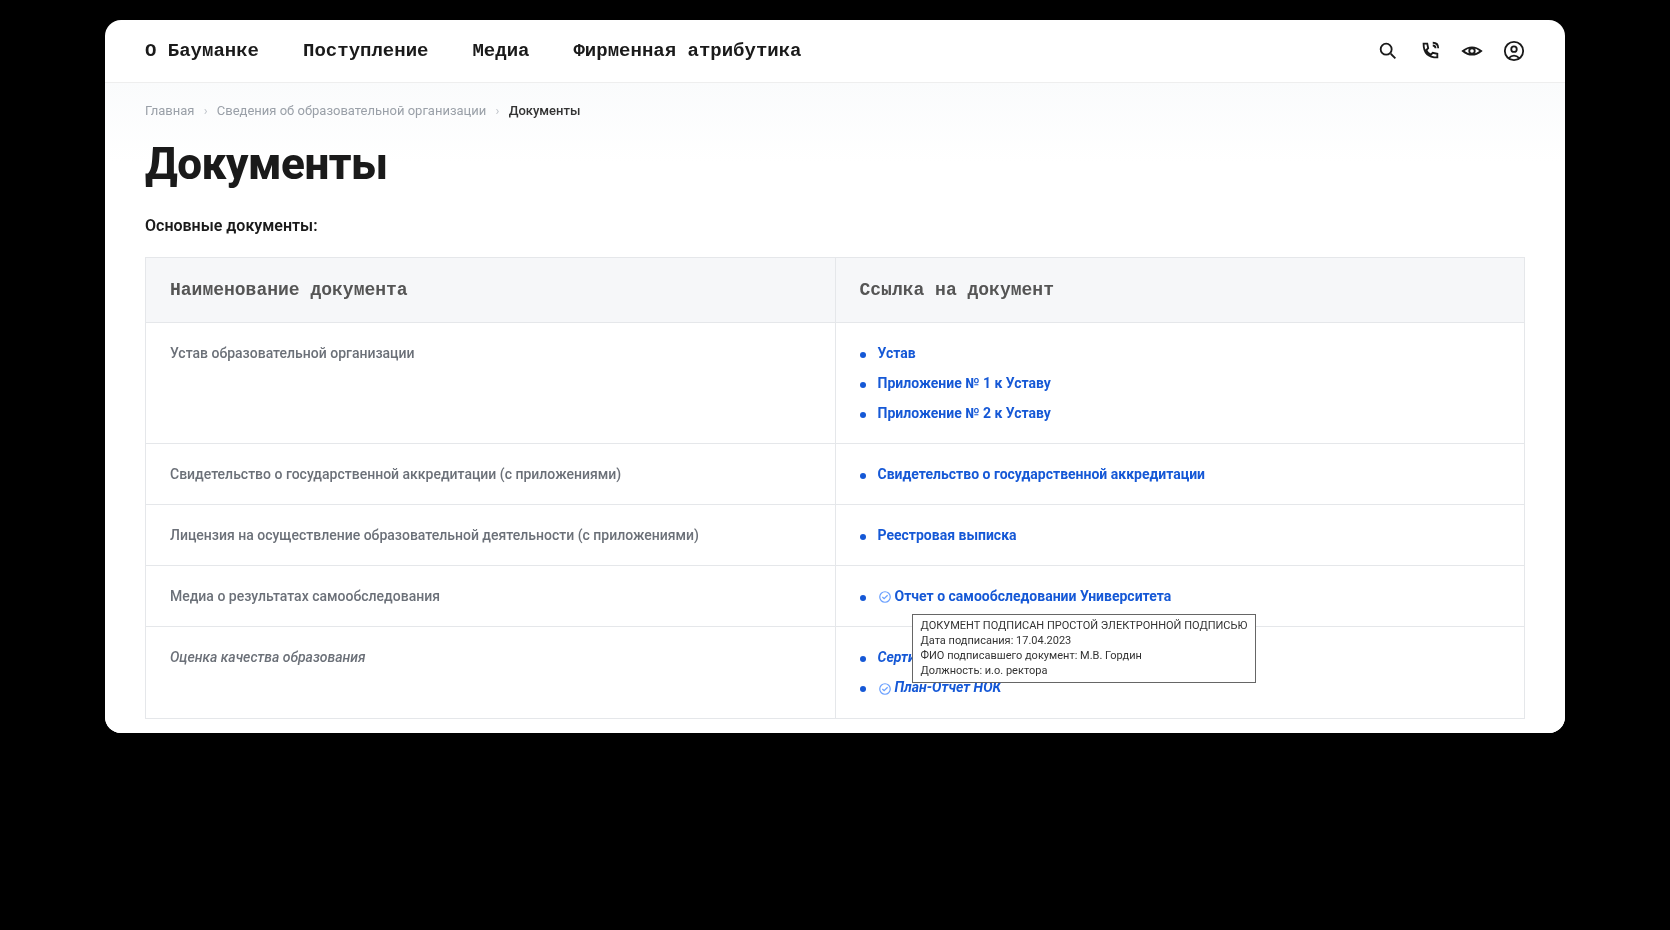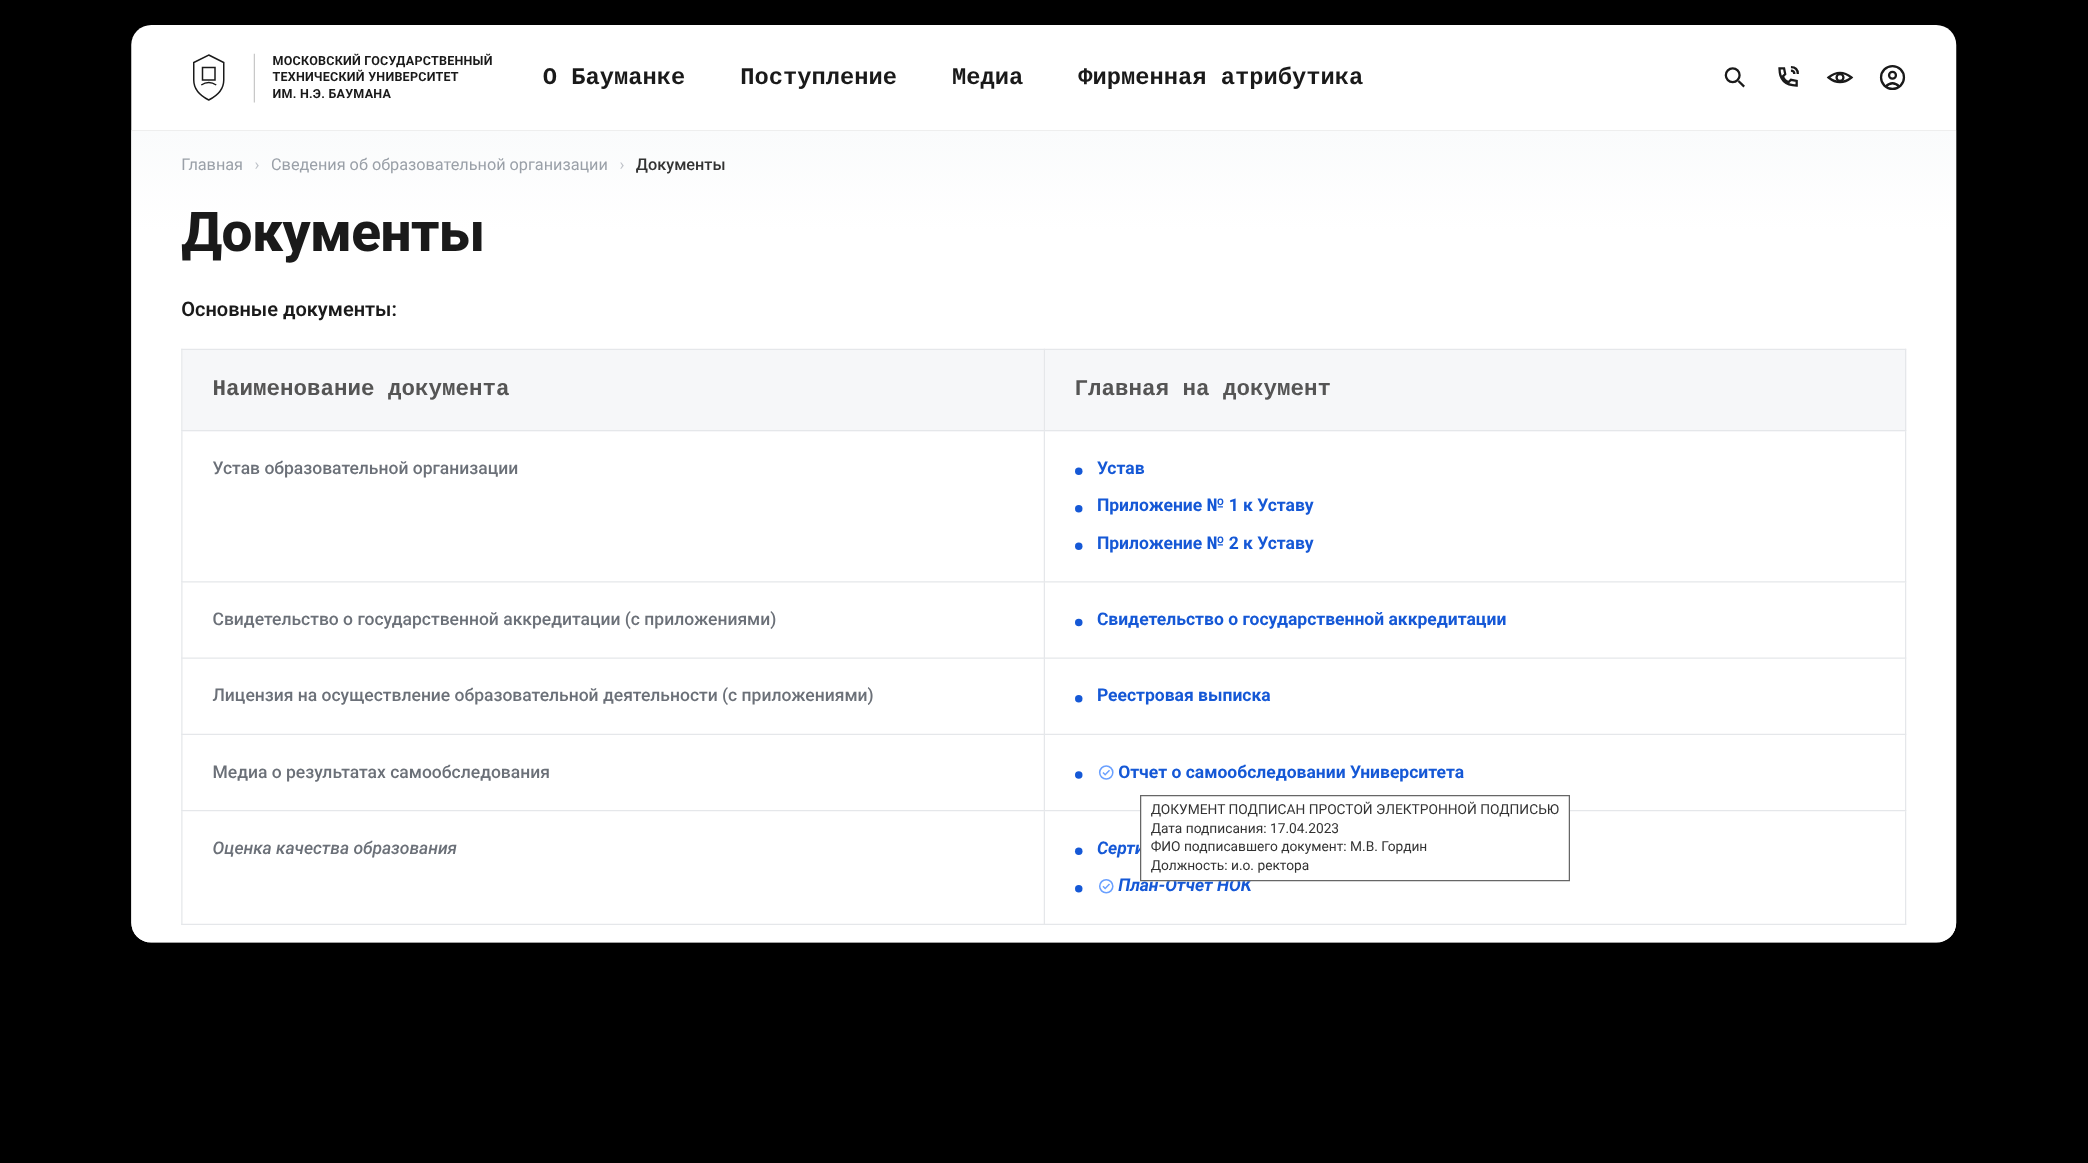--- a/index.html
+++ b/index.html
@@ -157,36 +157,20 @@
   }
   .sig-box .sig-title { font-weight: 400; font-size: 11px; }
   .last-row td { padding-bottom: 40px; font-style: italic; }
 </style>
 </head>
 <body>
 
 <div class="window">
 
   <div class="header">
-    <div style="display:flex;align-items:center;gap:14px;">
-      <span class="logo-svg">
-        <svg viewBox="0 0 44 44" fill="none" stroke="#1a1a1a" stroke-width="1.2">
-          <path d="M22 4 L34 10 L34 24 Q34 34 22 40 Q10 34 10 24 L10 10 Z"></path>
-          <rect x="17" y="14" width="10" height="10"></rect>
-          <path d="M16 28 Q22 24 28 28"></path>
-        </svg>
-      </span>
-      <div style="border-left:1px solid #c8c8c8;padding-left:14px;">
-        <div class="logo-text">
-          <div>МОСКОВСКИЙ ГОСУДАРСТВЕННЫЙ</div>
-          <div>ТЕХНИЧЕСКИЙ УНИВЕРСИТЕТ</div>
-          <div>ИМ. Н.Э. БАУМАНА</div>
-        </div>
-      </div>
-    </div>
 
     <nav class="nav">
       <a>О Бауманке</a>
       <a>Поступление</a>
       <a>Медиа</a>
       <a>Фирменная атрибутика</a>
     </nav>
 
     <div class="header-spacer"></div>
 
@@ -229,21 +213,21 @@
       <span class="current">Документы</span>
     </div>
 
     <h1 class="page-title">Документы</h1>
     <div class="subtitle">Основные документы:</div>
 
     <table class="docs">
       <thead>
         <tr>
           <th>Наименование документа</th>
-          <th>Главная на документ</th>
+          <th>Ссылка на документ</th>
         </tr>
       </thead>
       <tbody>
         <tr>
           <td>Устав образовательной организации</td>
           <td>
             <ul class="doclinks">
               <li><a>Устав</a></li>
               <li><a>Приложение № 1 к Уставу</a></li>
               <li><a>Приложение № 2 к Уставу</a></li>

